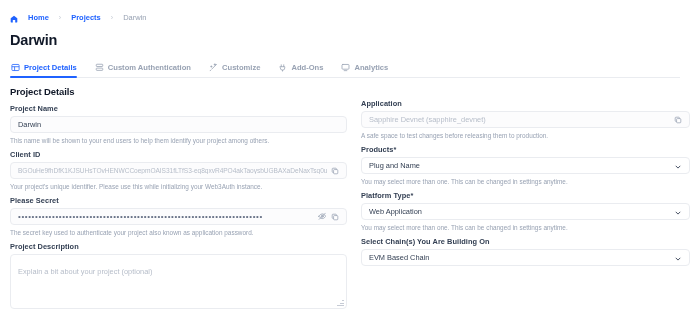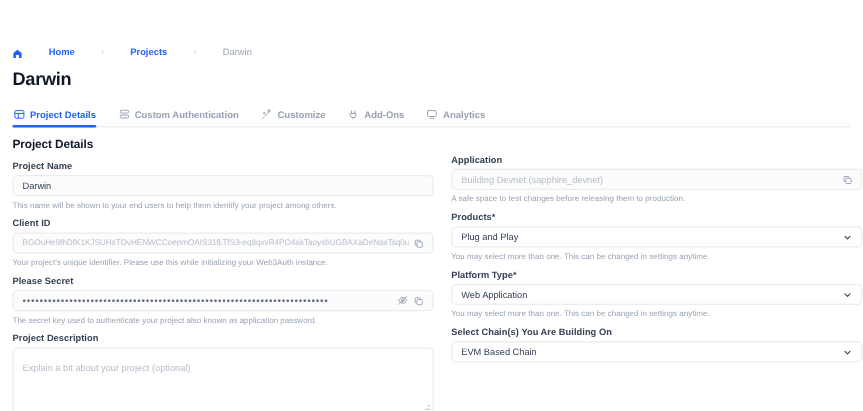--- a/index.html
+++ b/index.html
@@ -10,25 +10,24 @@
     font-family: "Liberation Sans", sans-serif;
     color: #1d2939;
     overflow: hidden;
   }
   .page { position: relative; width: 690px; height: 329px; padding: 0 10px; }
 
   
   .breadcrumb {
     display: flex;
     align-items: center;
-    gap: 21px;
+    gap: 10px;
     height: 26px;
     padding-top: 9px;
     font-size: 7.5px;
-    margin-top: 24px;
   }
   .crumb-link { color: #1f62ff; font-weight: 600; text-decoration: none; white-space: nowrap; }
   .crumb-current { color: #98a2b3; font-weight: 500; white-space: nowrap; }
   .crumb-sep { color: #c3c9d3; font-size: 7px; line-height: 1; }
   .home-ico { display: inline-block; width: 8px; height: 8px; position: relative; top: 1px; }
 
   
   .page-title {
     font-size: 14.5px;
     font-weight: 700;
@@ -311,37 +310,37 @@
 
       </div>
 
     </div>
 
     <div class="col-right">
 
       <div class="field">
         <label class="field-label">Application</label>
         <div class="control muted">
-          <span class="val placeholder">Building Devnet (sapphire_devnet)</span>
+          <span class="val placeholder">Sapphire Devnet (sapphire_devnet)</span>
           <span class="ctrl-icons">
             <span>
               <svg width="8" height="8" viewBox="0 0 16 16" fill="none" stroke="#98a2b3" stroke-width="1.5">
                 <rect x="5.2" y="5.2" width="8.4" height="8.4" rx="1.5" fill="#ffffff"></rect>
                 <path d="M10.8 5.2V3.9a1.5 1.5 0 0 0-1.5-1.5H3.9a1.5 1.5 0 0 0-1.5 1.5v5.4a1.5 1.5 0 0 0 1.5 1.5h1.3"></path>
               </svg>
             </span>
           </span>
         </div>
         <div class="hint">A safe space to test changes before releasing them to production.</div>
       </div>
 
       <div class="field">
         <label class="field-label">Products*</label>
         <div class="control">
-          <span class="val">Plug and Play</span>
+          <span class="val">Plug and Name</span>
           <span class="sel-chevron">
             <svg width="8" height="8" viewBox="0 0 16 16" fill="none" stroke="#344054" stroke-width="1.8" stroke-linecap="round" stroke-linejoin="round">
               <path d="M4 6.2 8 10.2l4-4"></path>
             </svg>
           </span>
         </div>
         <div class="hint">You may select more than one. This can be changed in settings anytime.</div>
       </div>
 
       <div class="field">

